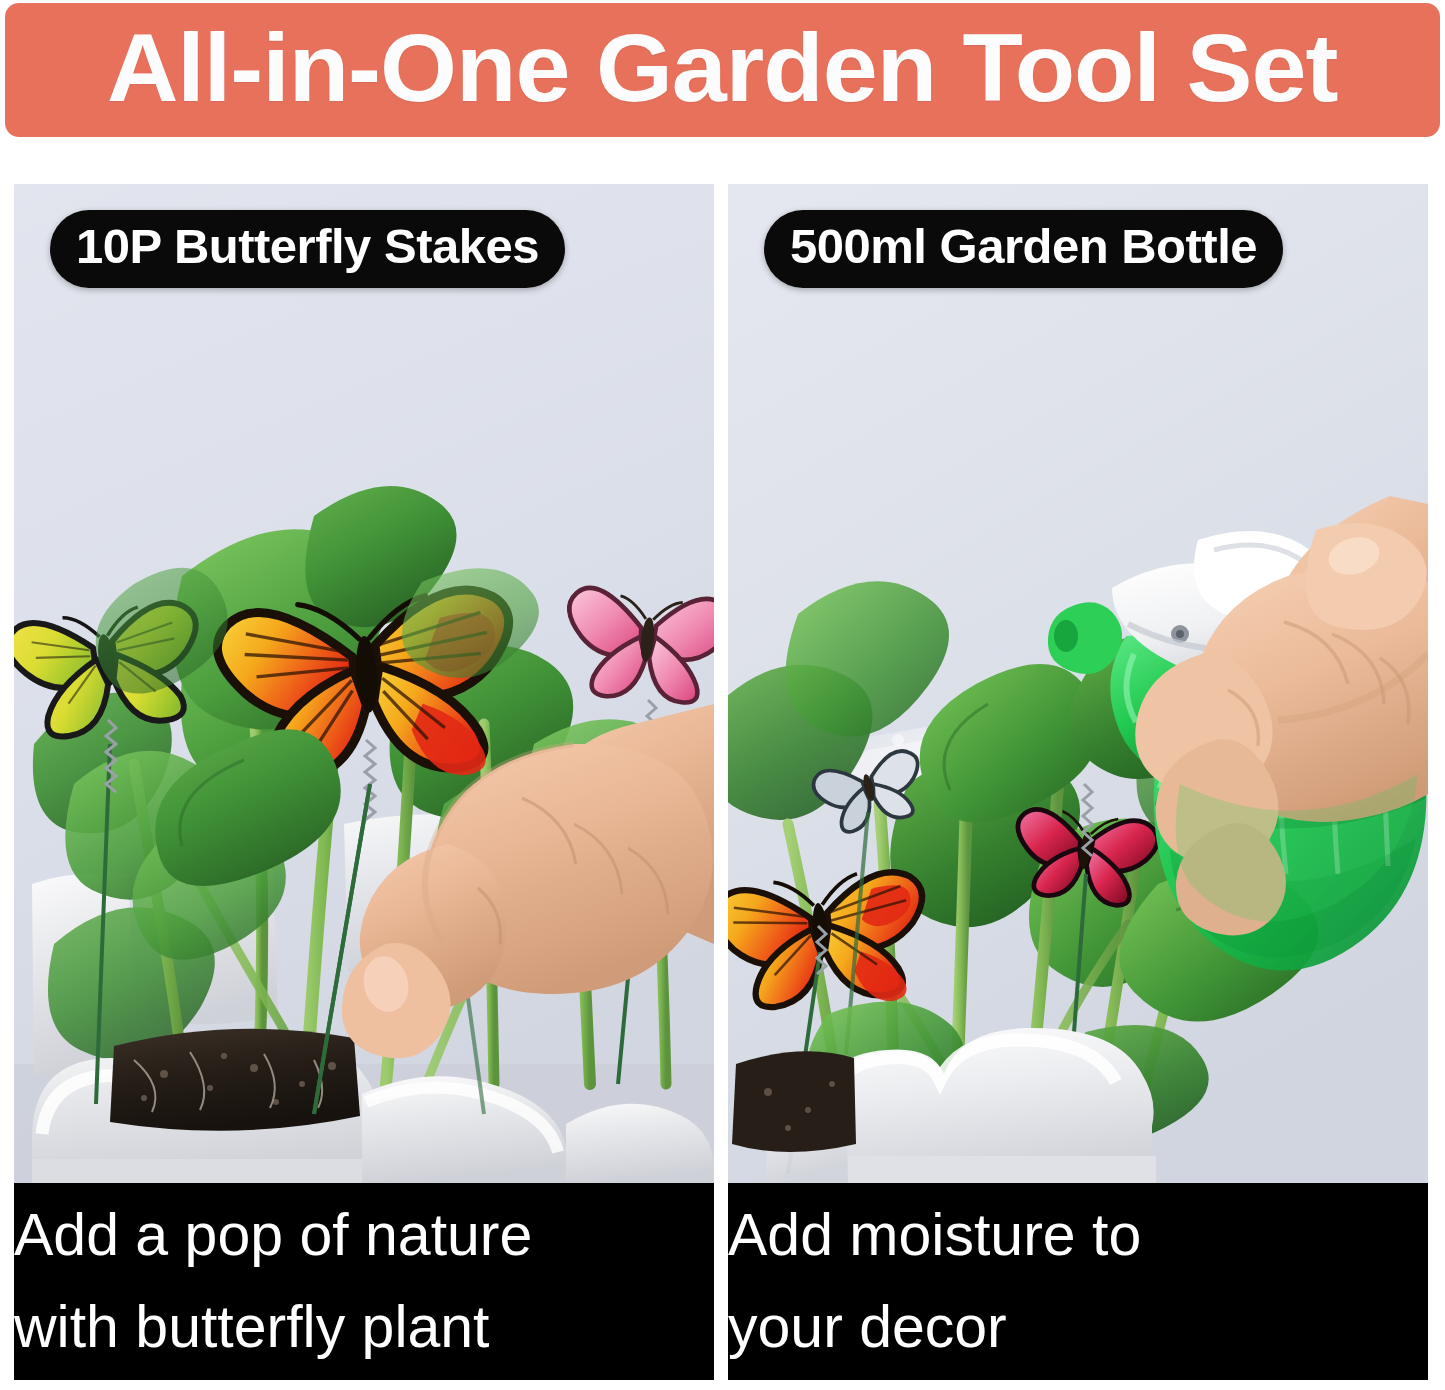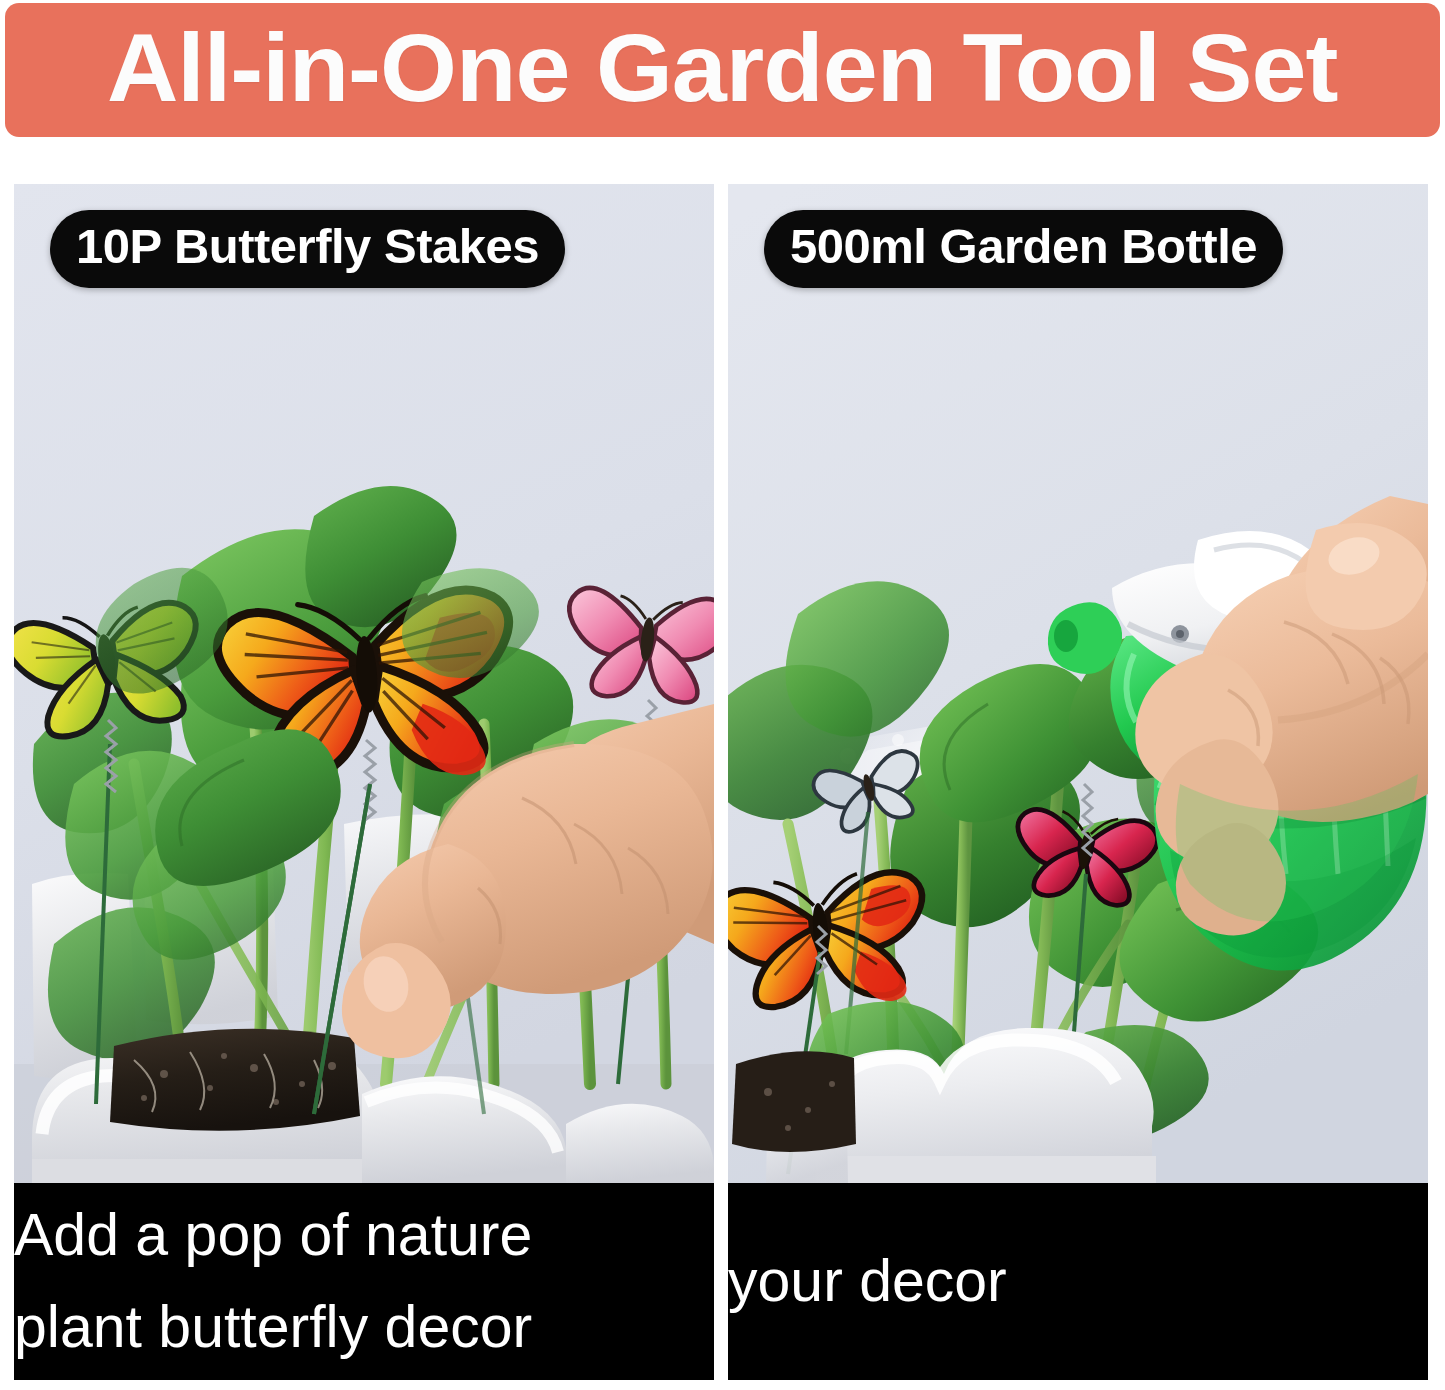--- a/index.html
+++ b/index.html
@@ -321,21 +321,21 @@
           </g>
         </svg>
       </div>
 
       <div class="badge">
         <span class="badge-text">10P Butterfly Stakes</span>
       </div>
 
       <div class="caption">
         <div class="caption-line">Add a pop of nature</div>
-        <div class="caption-line">plant butterfly decor</div>
+        <div class="caption-line">with butterfly plant</div>
       </div>
     </div>
 
     <div class="panel right">
 
       <div class="photo">
         <svg viewBox="0 0 700 999" xmlns="http://www.w3.org/2000/svg">
           <defs>
             <linearGradient id="bgR" x1="0.1" y1="0" x2="0.5" y2="1">
               <stop offset="0%" stop-color="#E4E7EF"></stop>
@@ -595,18 +595,19 @@
 
           </g>
         </svg>
       </div>
 
       <div class="badge">
         <span class="badge-text">500ml Garden Bottle</span>
       </div>
 
       <div class="caption">
+        <div class="caption-line">Add moisture to</div>
         <div class="caption-line">your decor</div>
       </div>
     </div>
 
   </div>
 </div>
 
 </body></html>

